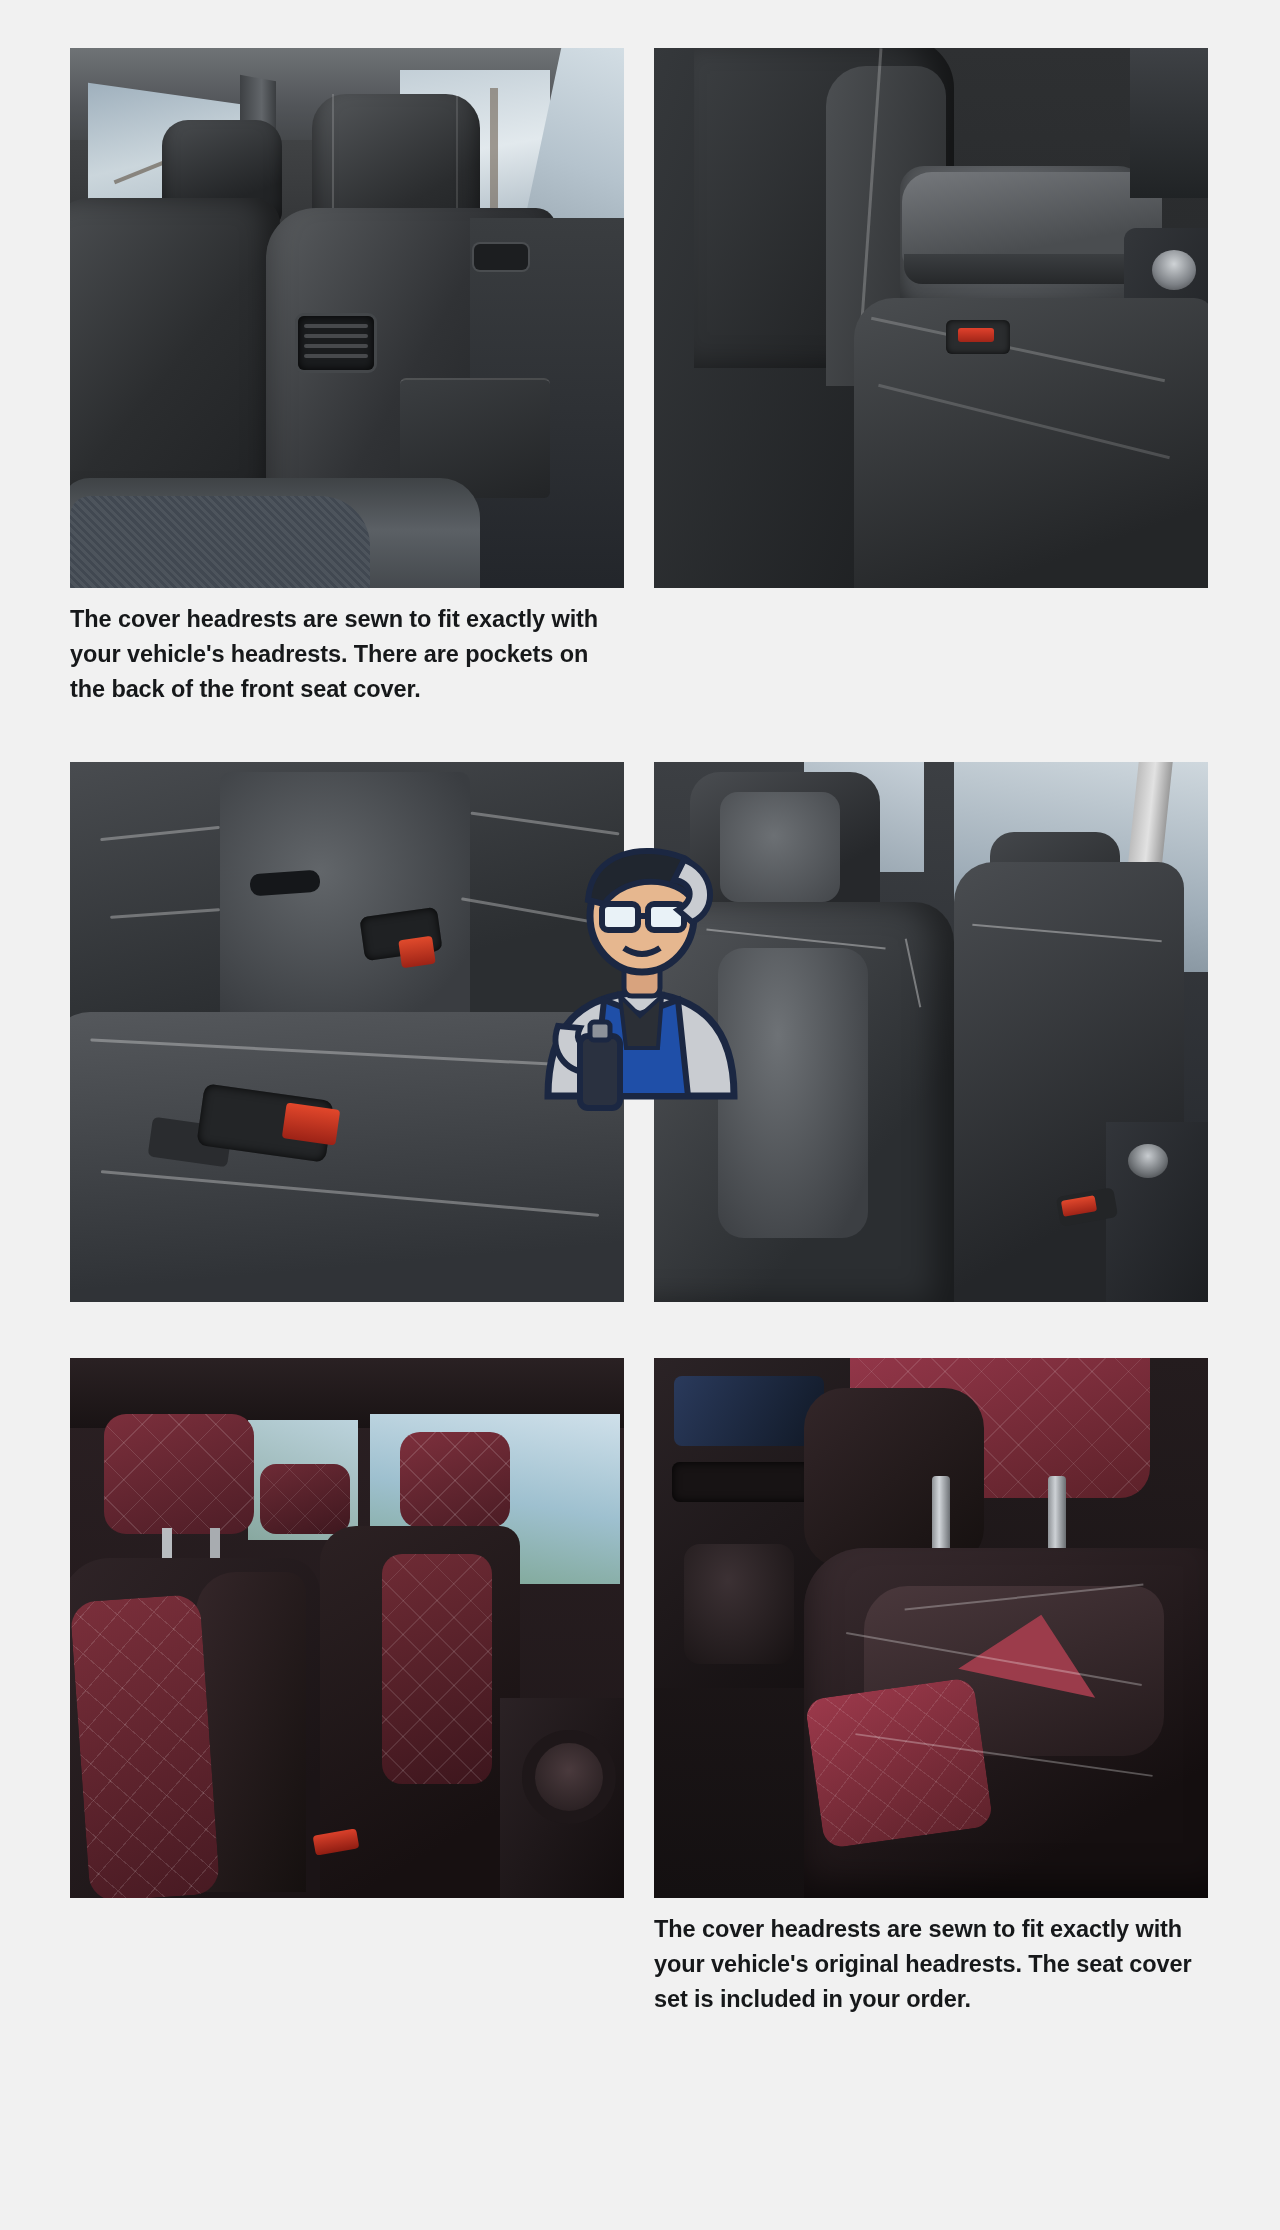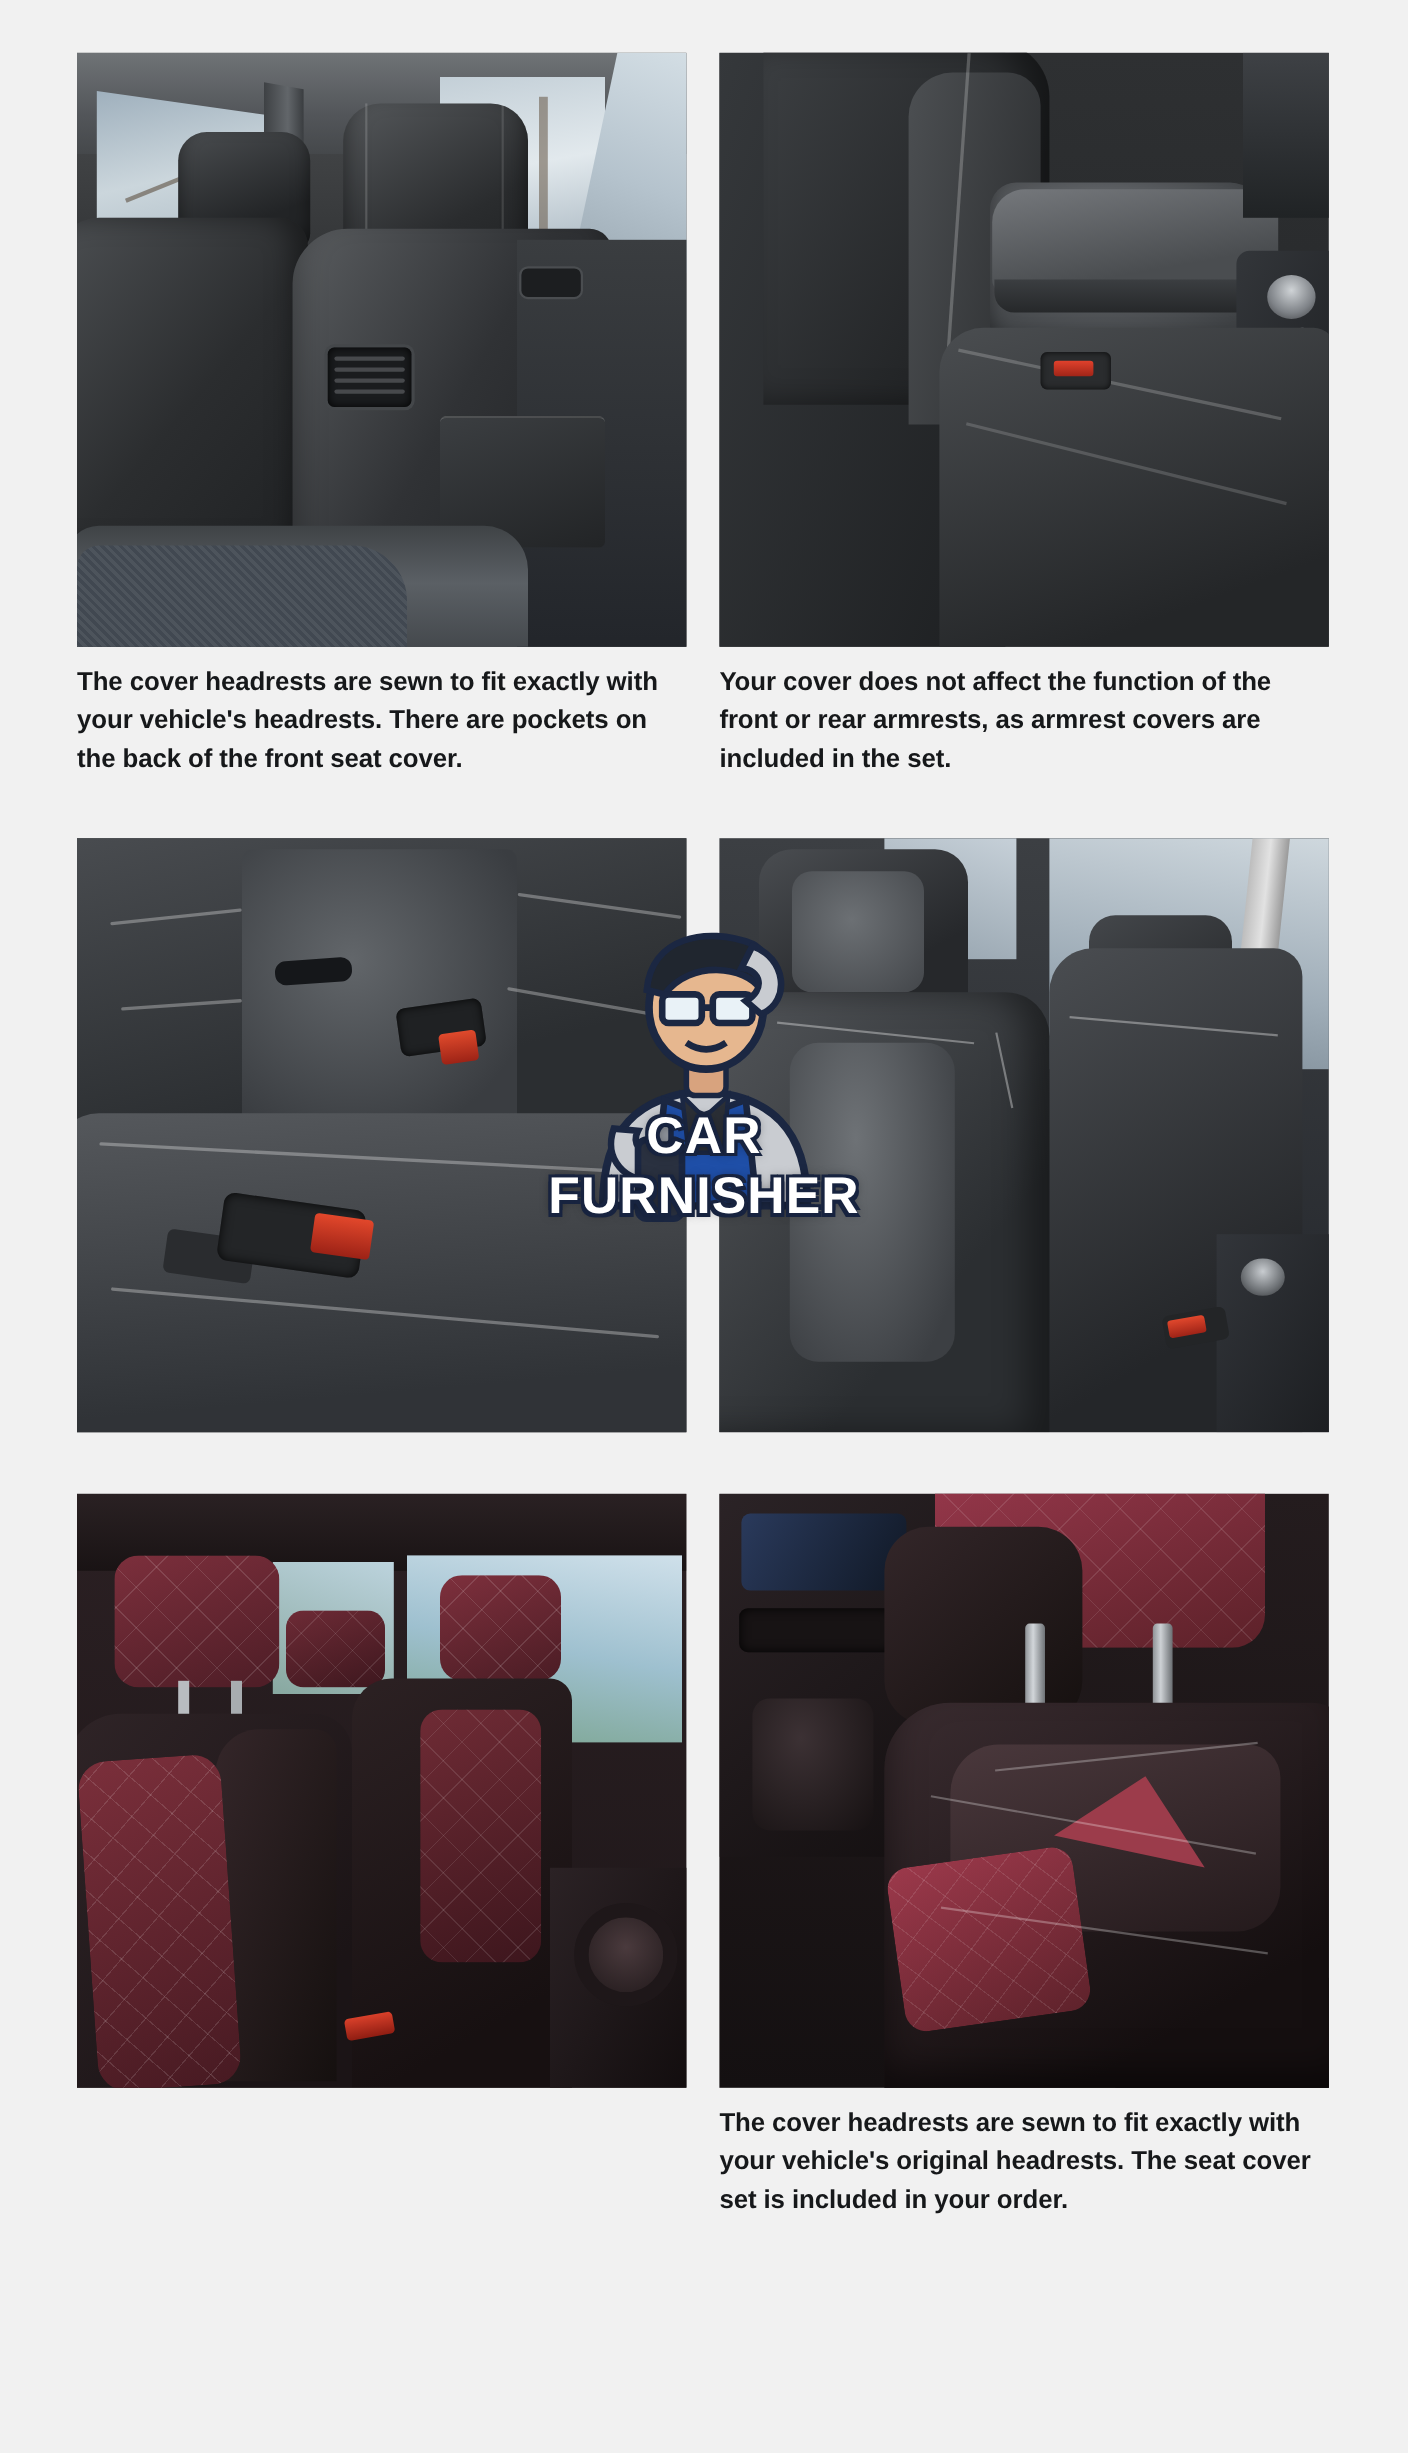--- a/index.html
+++ b/index.html
@@ -587,21 +587,20 @@
       <div class="lay doorTop"></div>
       <div class="lay console"></div>
       <div class="lay cup1"></div>
       <div class="lay cup2"></div>
       <div class="lay seatPan"></div>
       <div class="lay stitchB"></div>
       <div class="lay stitchC"></div>
       <div class="lay buckle"></div>
       <div class="lay buckleRed"></div>
     </div>
-    <div class="caption">Your cover does not affect the function of the front or rear armrests, as armrest covers are included in the set.</div>
   </div>
 
   <div class="cell">
     <div class="photo p3">
       <div class="lay backrest"></div>
       <div class="lay suedePanel"></div>
       <div class="stch" style="left:30px; top:70px; width:120px; transform:rotate(-6deg)"></div>
       <div class="stch" style="left:40px; top:150px; width:110px; transform:rotate(-4deg)"></div>
       <div class="stch" style="left:400px; top:60px; width:150px; transform:rotate(8deg)"></div>
       <div class="stch" style="left:390px; top:150px; width:170px; transform:rotate(10deg)"></div>
@@ -704,14 +703,13 @@
 
     <path d="M172 148 Q190 160 208 148" stroke="#1b2742" stroke-width="6" fill="none"></path>
 
     <path d="M232 60 C262 70 268 110 240 122 L226 110 C244 100 240 82 222 80 Z" fill="#c9ccd1" stroke="#1b2742" stroke-width="6"></path>
 
     <path d="M106 226 C96 254 118 276 142 272 L146 250 C130 250 122 240 128 228 Z" fill="#c9ccd1" stroke="#1b2742" stroke-width="6"></path>
 
     <rect x="128" y="236" width="40" height="72" rx="8" fill="#2a3140" stroke="#1b2742" stroke-width="6"></rect>
     <rect x="138" y="222" width="20" height="18" rx="4" fill="#8d929a" stroke="#1b2742" stroke-width="5"></rect>
   </svg>
-  <div class="wm-text">CAR FURNISHER</div>
 </div>
 
 </body></html>

